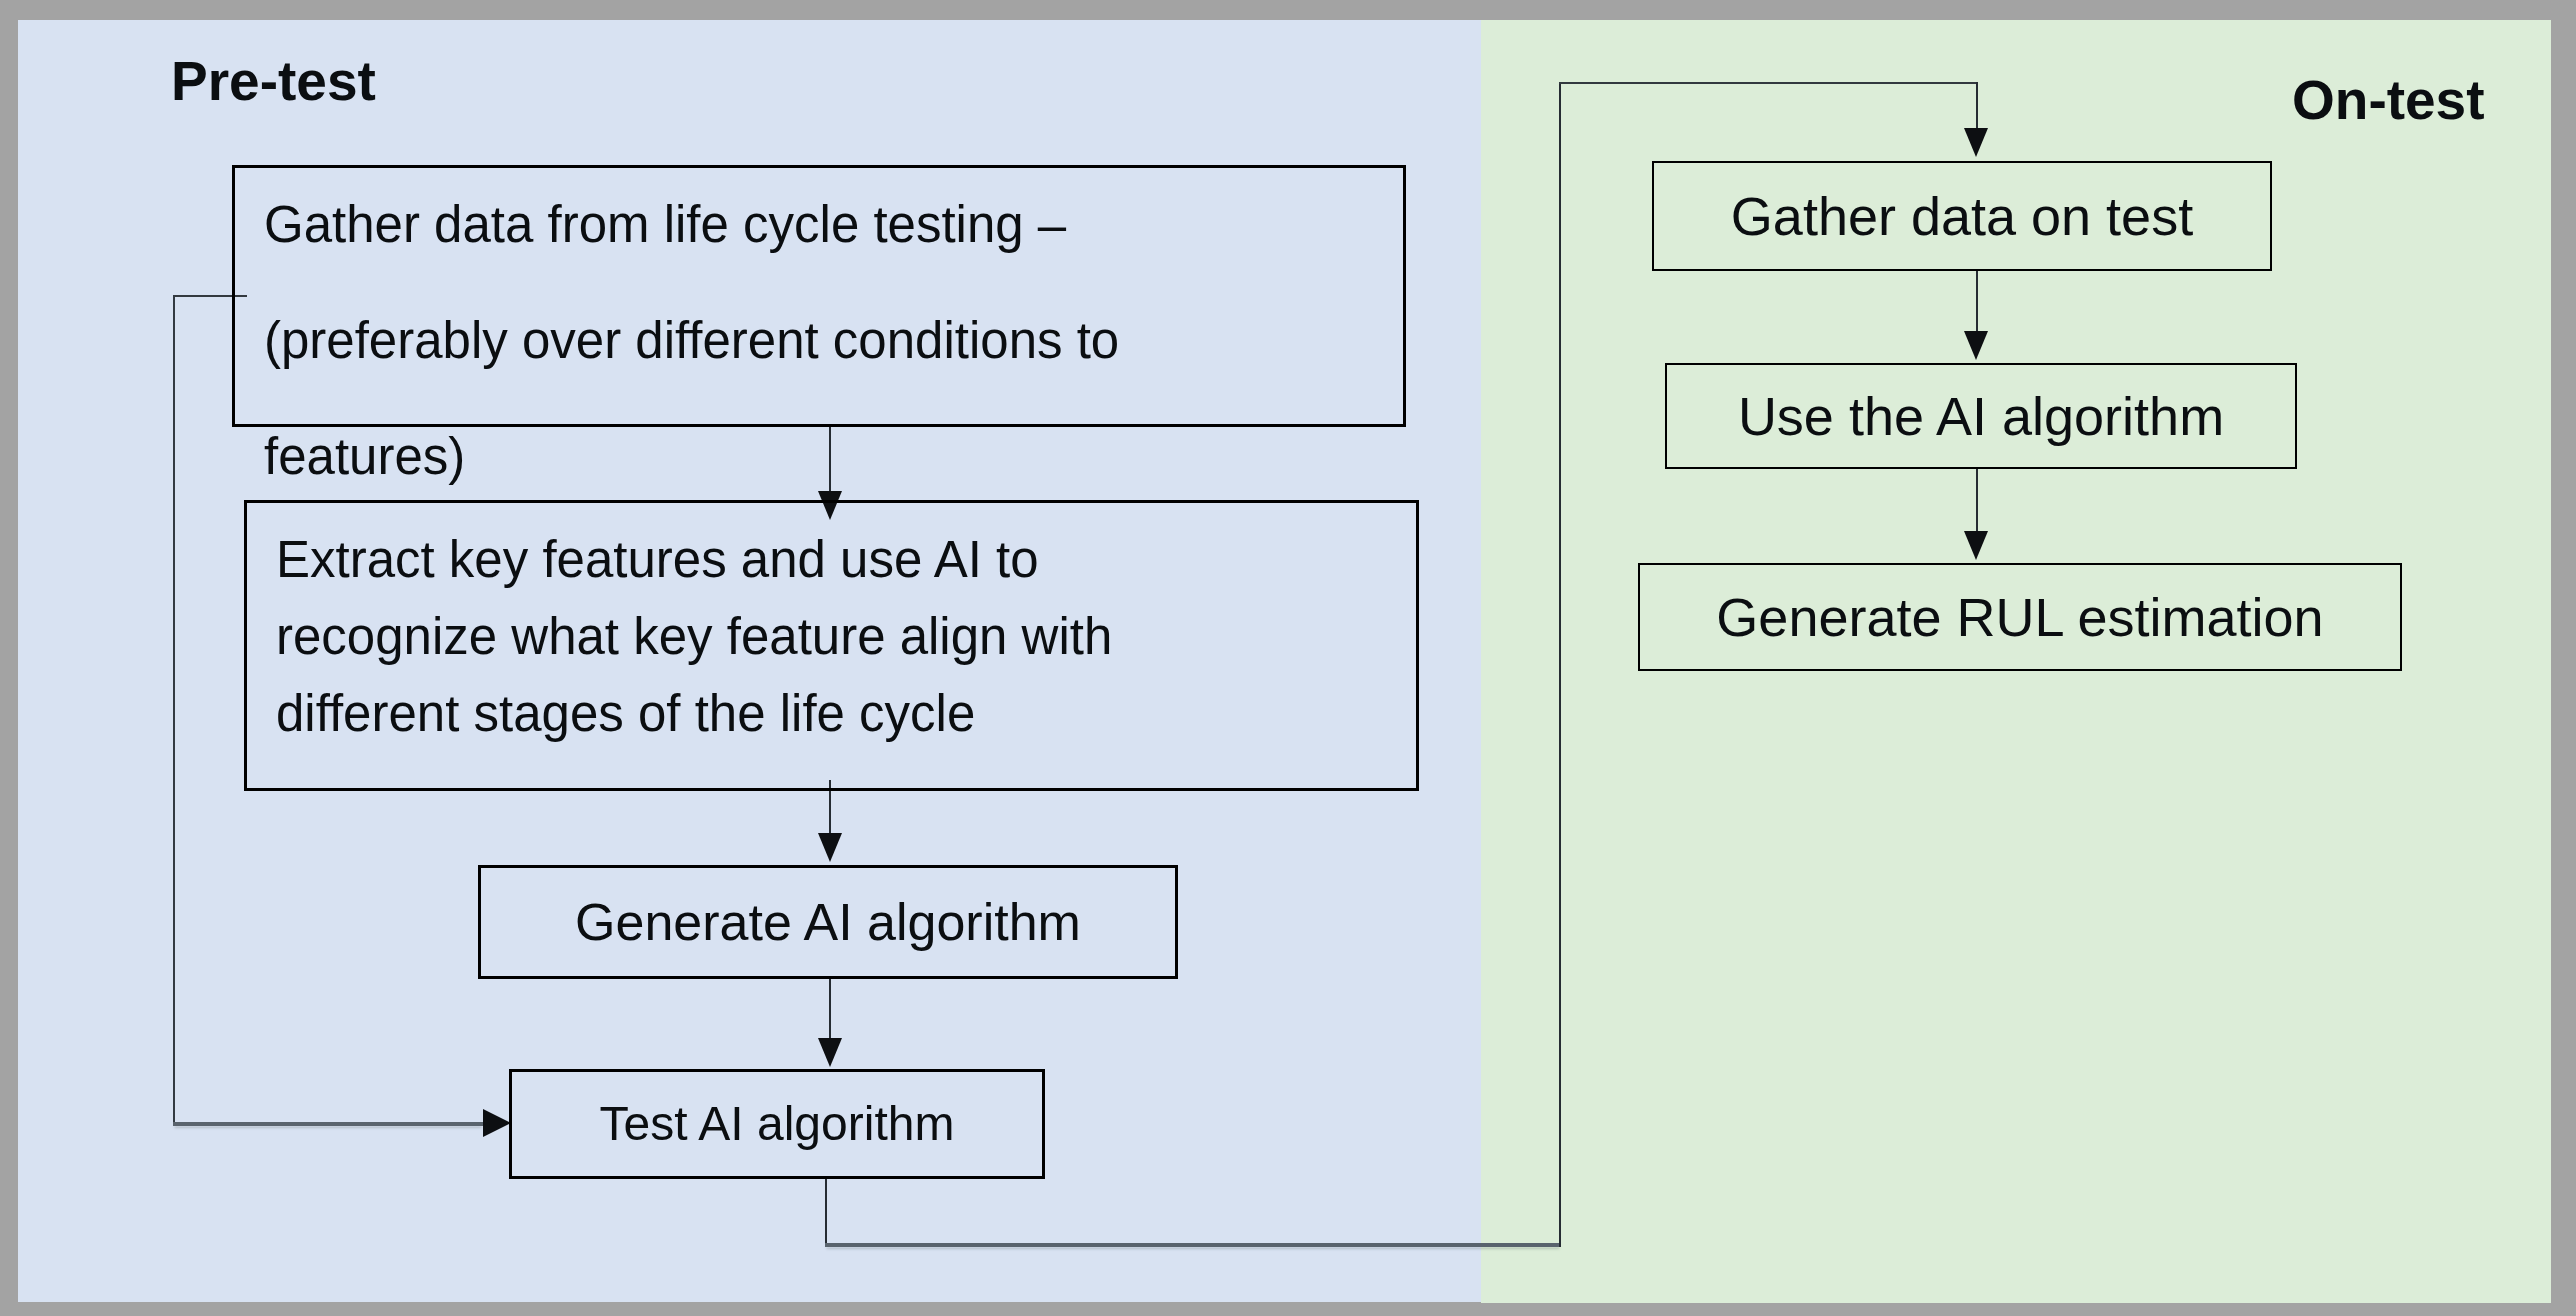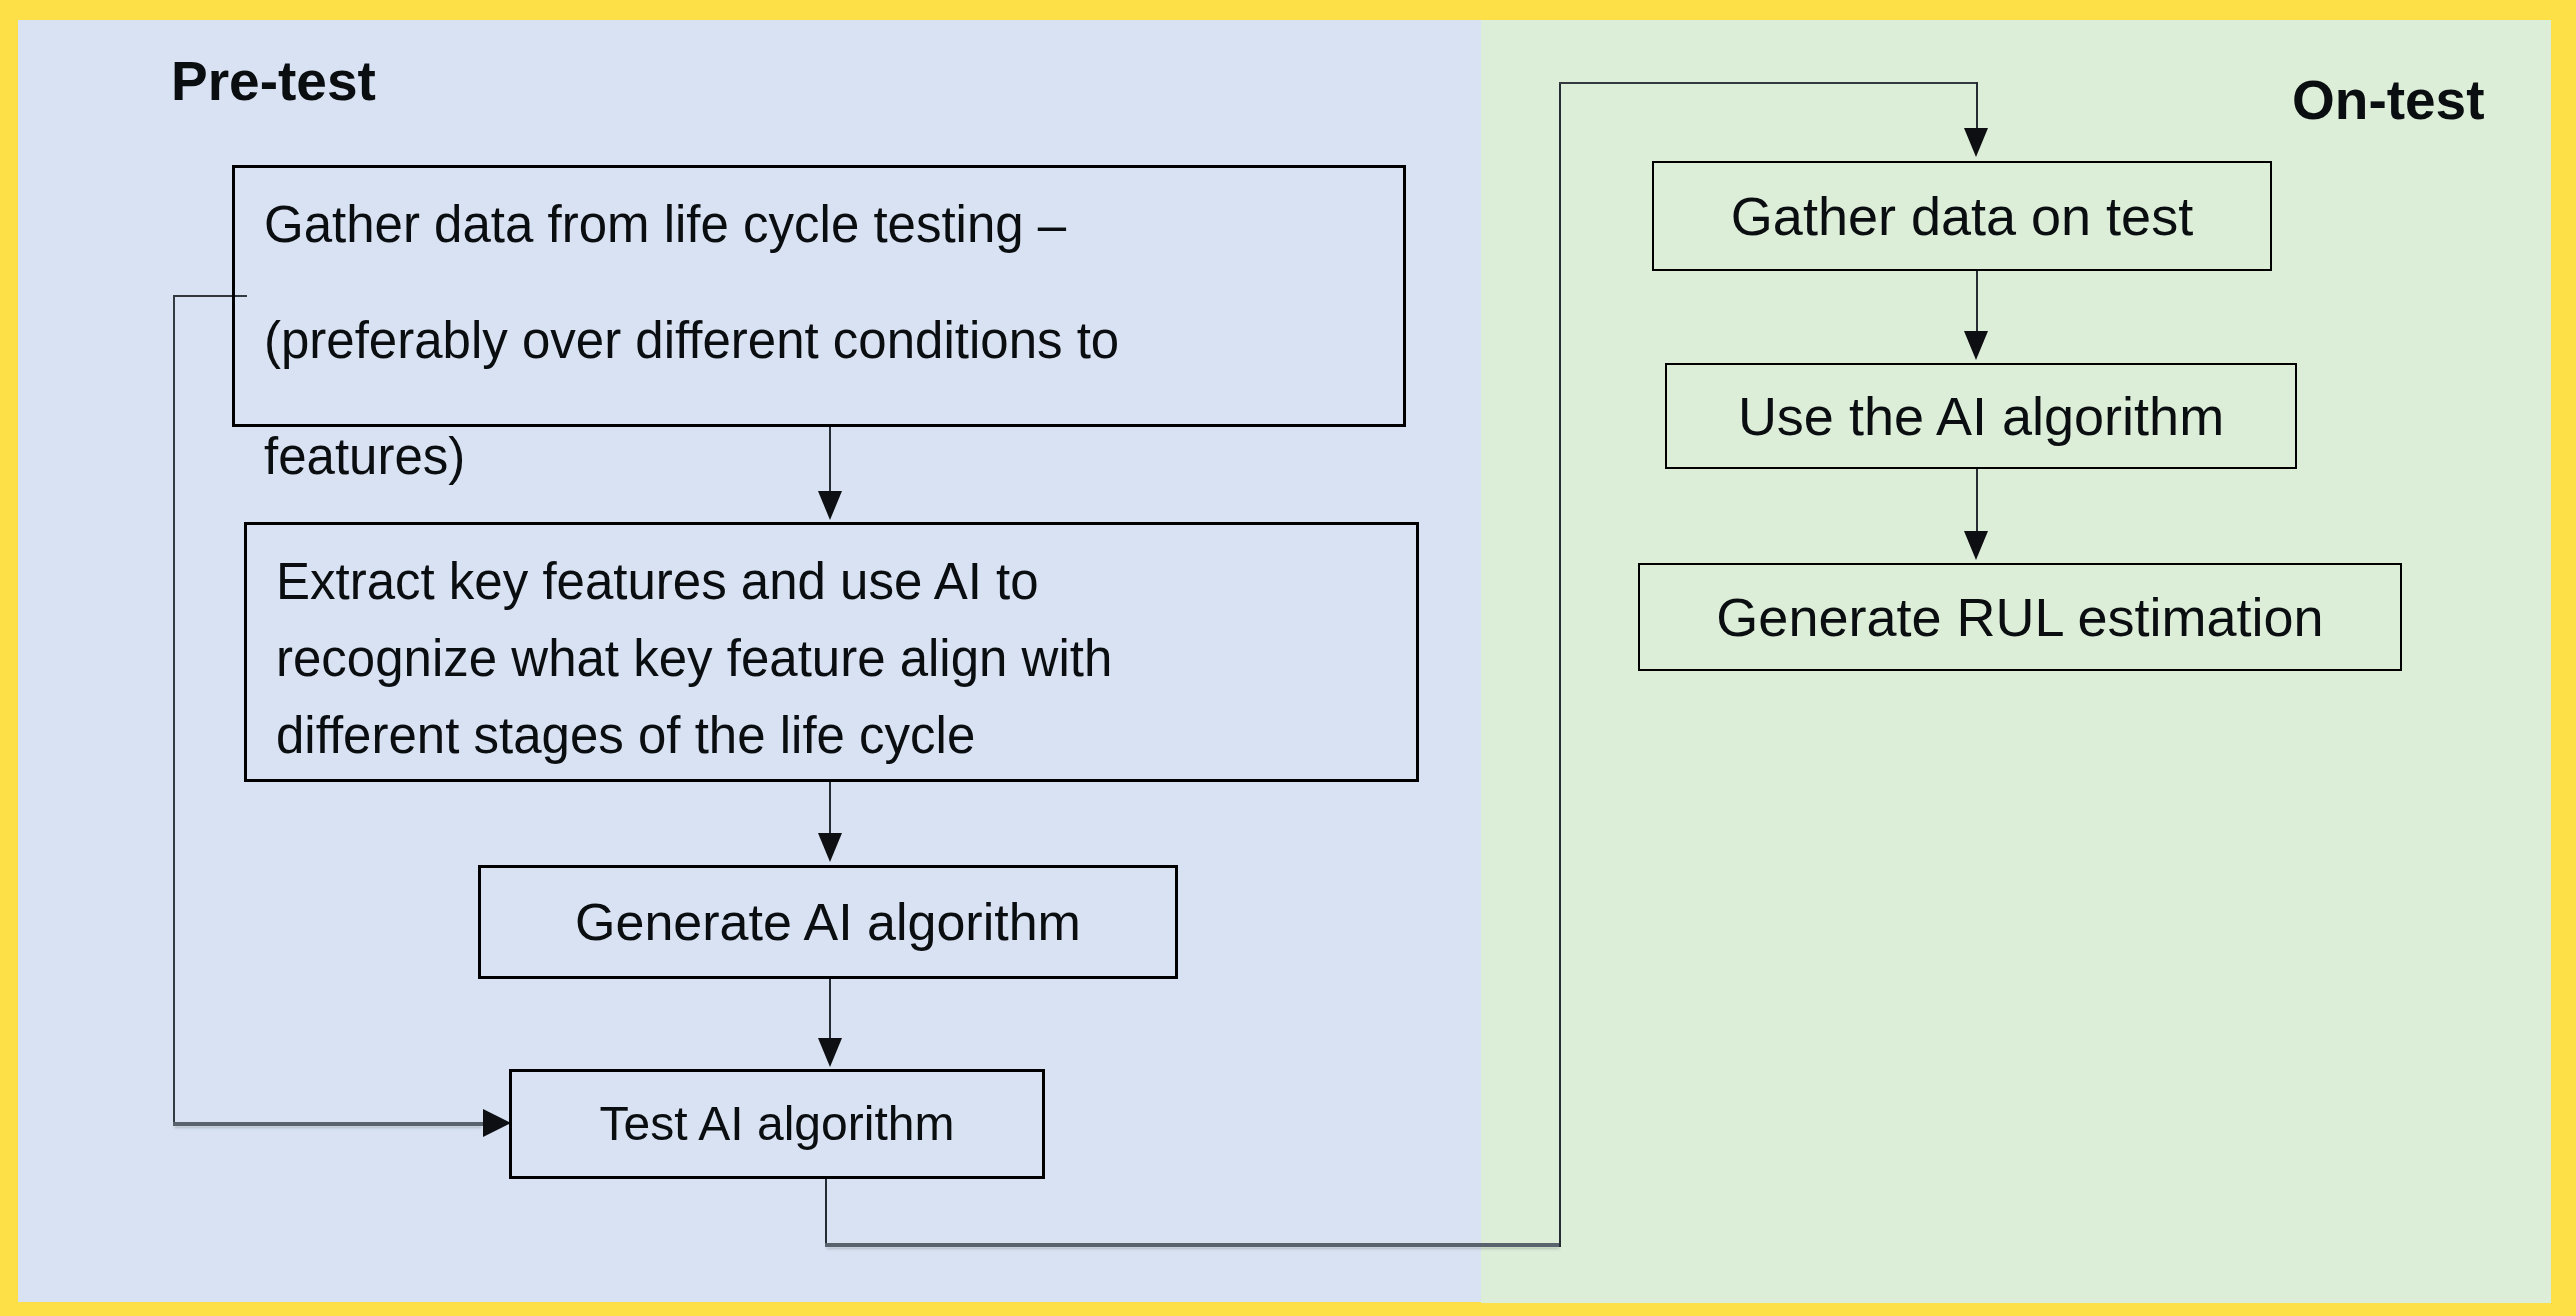--- a/index.html
+++ b/index.html
@@ -1,20 +1,20 @@
 <!DOCTYPE html>
 <html style="font-size:13px"><head>
 <meta charset="utf-8">
 <style>
   html, body { margin: 0; padding: 0; background: #ffffff; }
   .canvas {
     position: relative;
     width: 2576px;
     height: 1317px;
-    background: #fde047;
+    background: #a3a3a3;
     font-family: "Liberation Sans", "DejaVu Sans", sans-serif;
     color: #0b0e11;
     overflow: hidden;
   }
   .region { position: absolute; }
   .region-pretest  { left: 18px;   top: 19.5px; width: 1463px; height: 1282px; background: #d8e2f2; }
   .region-ontest   { left: 1481px; top: 19.5px; width: 1070px; height: 1283px; background: #dcedd8; }
 
   .section-label {
     position: absolute;
@@ -44,21 +44,21 @@
     flex-direction: column;
     align-items: flex-start;
     justify-content: flex-start;
     text-align: left;
     padding: 18px 16.2px 0 29px;
     font-size: 51px;
     line-height: 77px;
     white-space: normal;
   }
   .box-gather-lifecycle { left: 232px;  top: 165px;  width: 1174px; height: 262px; gap: 39px; }
-  .box-extract          { left: 244px;  top: 522px;  width: 1175px; height: 260px; }
+  .box-extract          { left: 244px;  top: 500px;  width: 1175px; height: 291px; }
   .box-generate-ai      { left: 478px;  top: 865px; width: 700px;  height: 114px; font-size: 52px; }
   .box-test-ai          { left: 509px;  top: 1069px; width: 536px;  height: 110px; font-size: 48px; }
   .box-gather-test      { left: 1652px; top: 161px;  width: 620px;  height: 110px; border-width: 2.4px; }
   .box-use-ai           { left: 1665px; top: 363px;  width: 632px;  height: 106px; border-width: 2.4px; }
   .box-rul              { left: 1610px; top: 563px;  width: 764px;  height: 108px; border-width: 2.4px; margin-left: 28px; }
 
   .seg { position: absolute; }
   .seg.v-thin { width: 2.4px;  background: #262c33; }
   .seg.h-thin { height: 2.4px; background: #33393f; }
   .seg.v-gray { width: 2.4px;  background: #323a42; }

